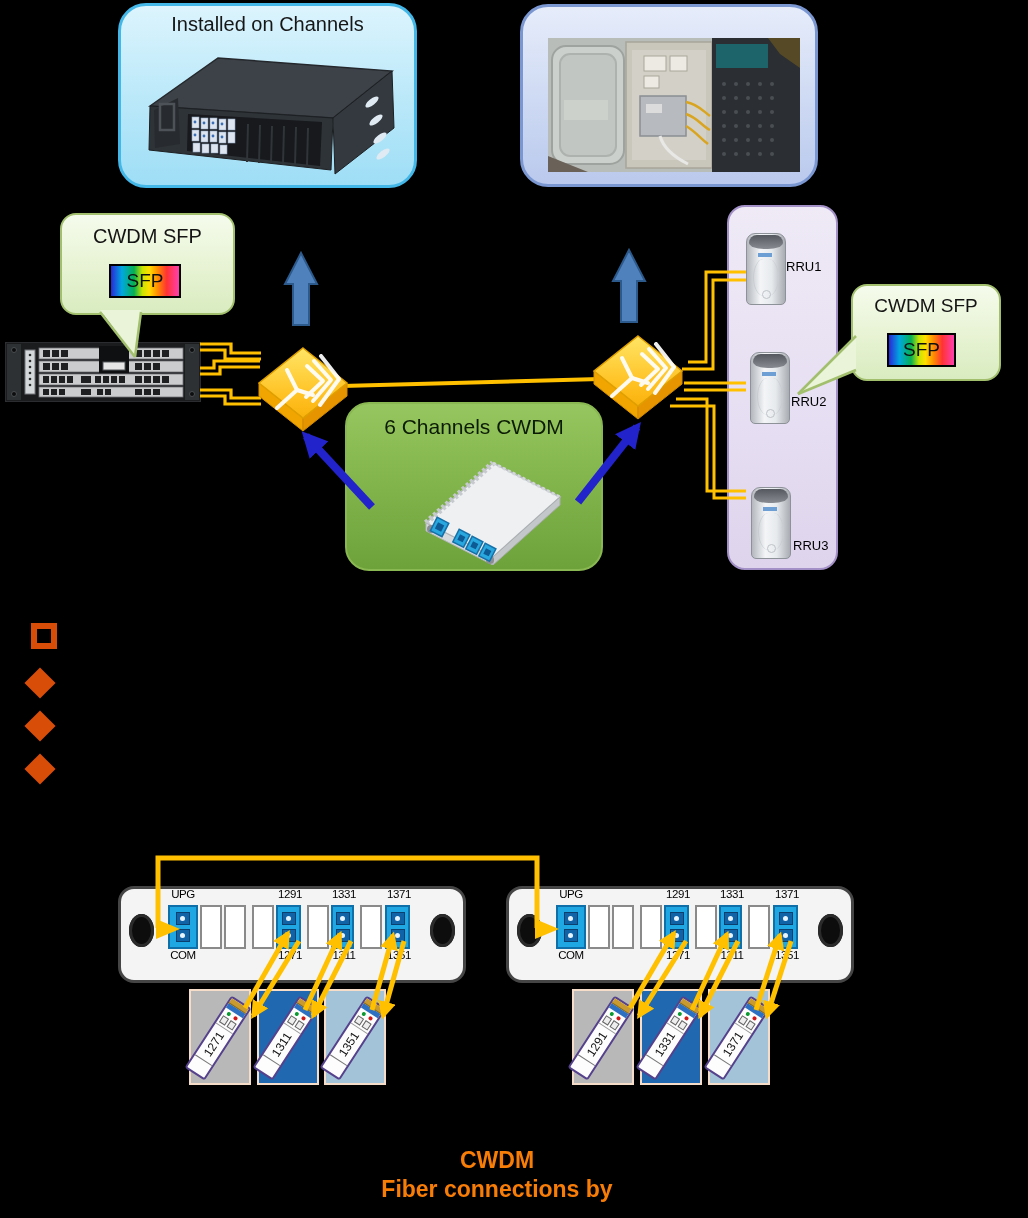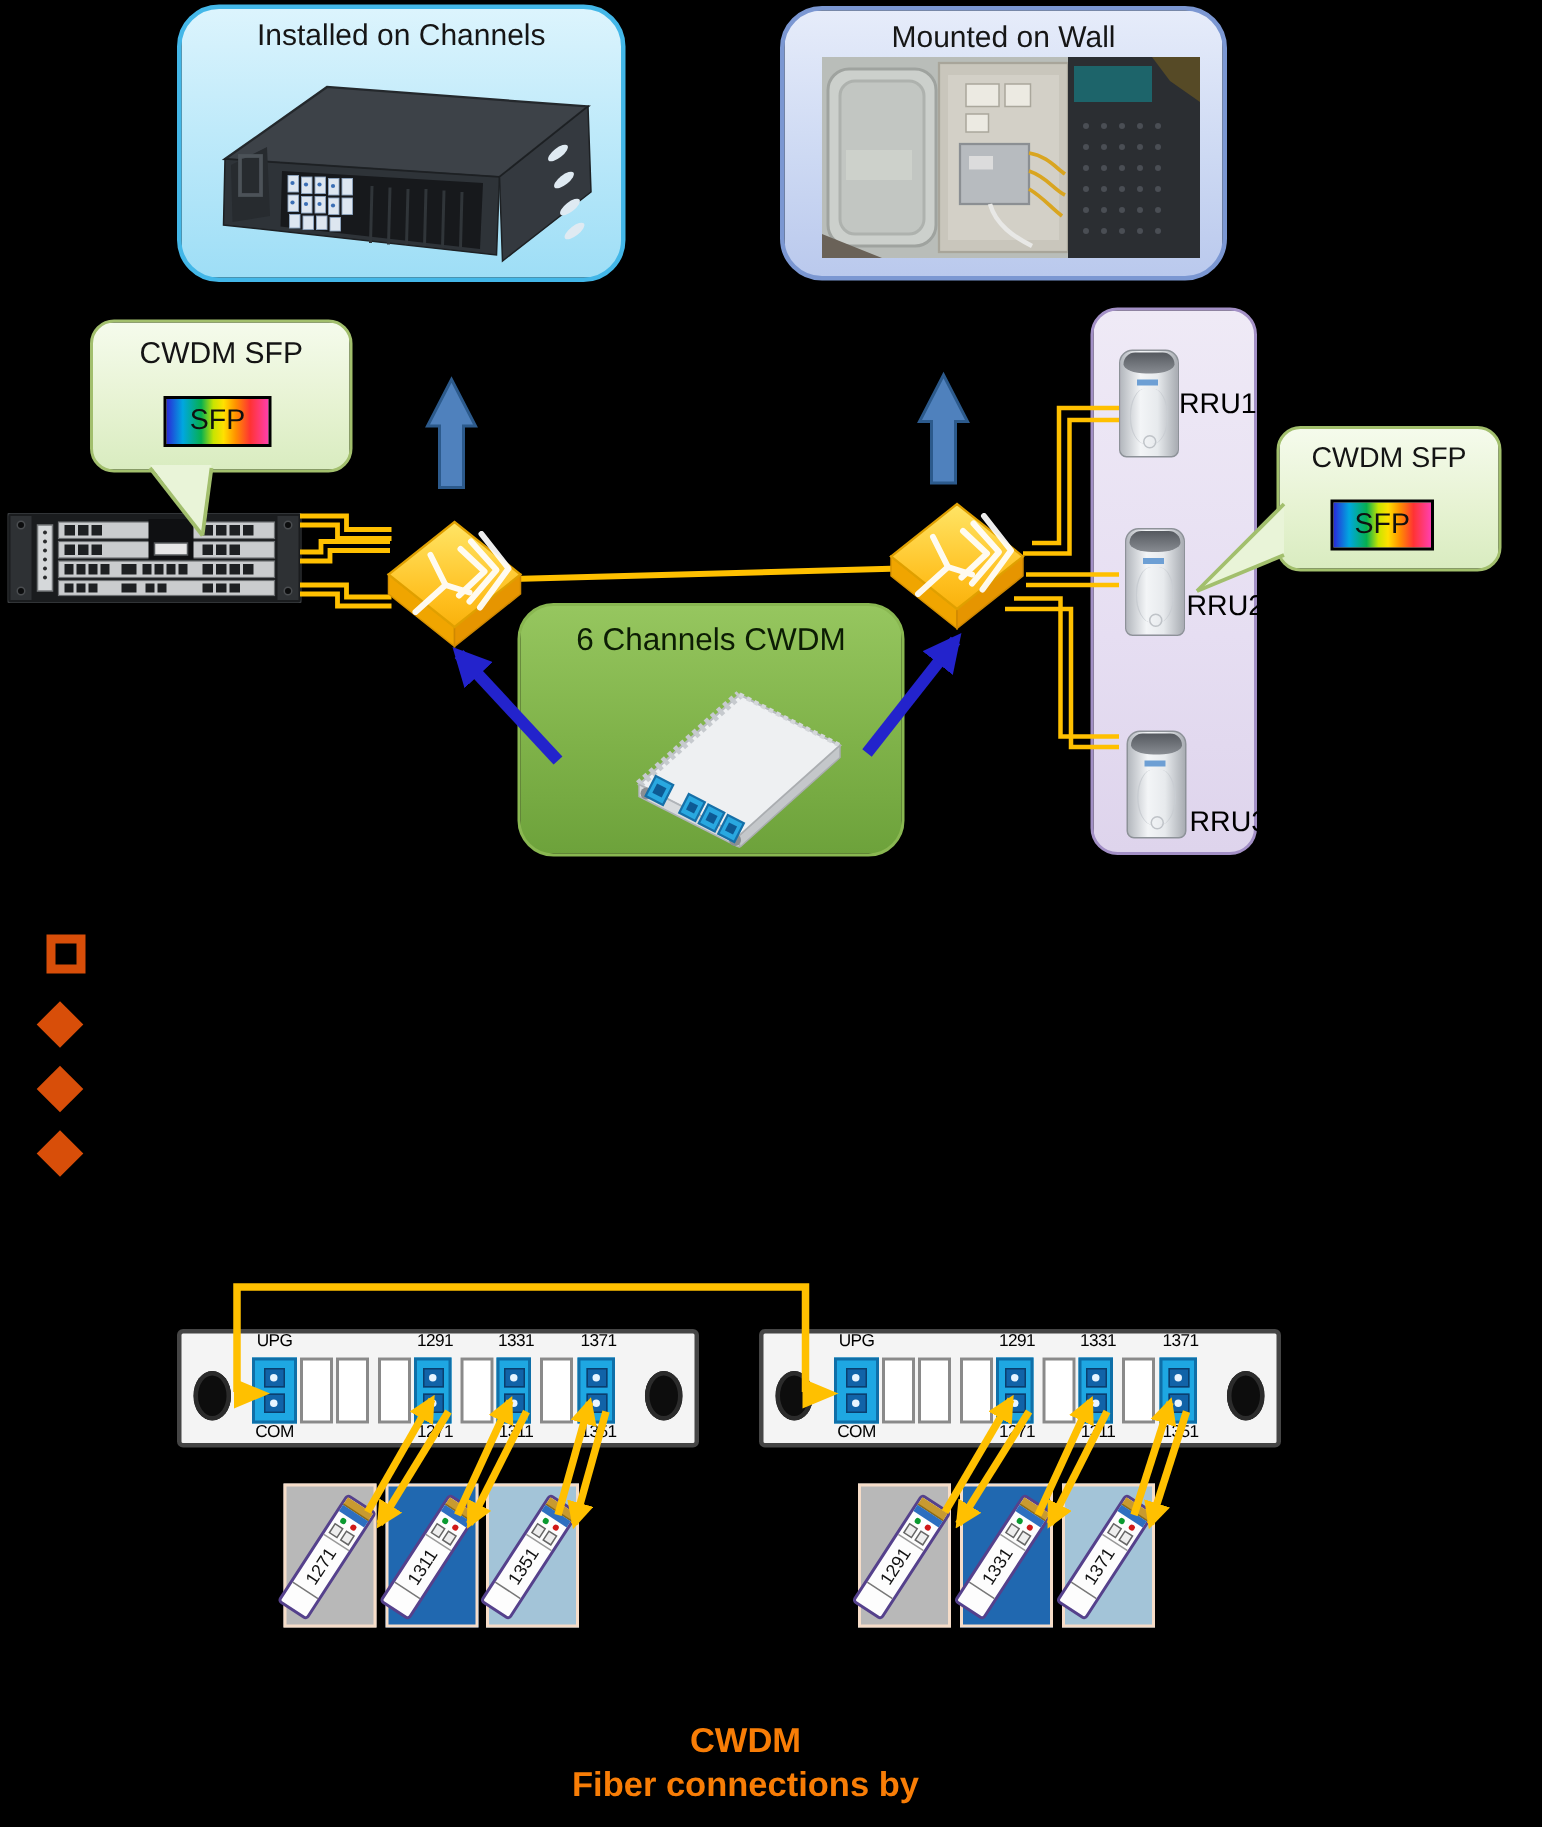--- a/index.html
+++ b/index.html
@@ -28,31 +28,31 @@
        box-sizing:border-box;background:linear-gradient(180deg,#efeaf6 0%,#e6def2 60%,#ded4ec 100%);}
   .rru{width:40px;height:72px;}
   .rru-body{position:absolute;inset:0;background:linear-gradient(90deg,#b4b8be 0%,#f3f5f7 35%,#e7eaed 65%,#a9adb3 100%);
        border:1px solid #8d9298;border-radius:9px 9px 5px 5px;}
   .rru-cap{position:absolute;left:3px;right:3px;top:2px;height:14px;border-radius:8px 8px 45% 45%;
        background:linear-gradient(180deg,#55595f,#888c92);}
   .rru-chip{position:absolute;left:12px;top:20px;width:14px;height:4px;background:#6d9fd4;}
   .rru-lines{position:absolute;left:7px;right:7px;top:26px;bottom:9px;border-left:1.5px solid #c9cdd2;
        border-right:1.5px solid #c9cdd2;border-radius:45%/55%;}
   .rru-dot{position:absolute;left:16px;bottom:6px;width:7px;height:7px;border:1.5px solid #bfc3c8;border-radius:50%;}
-  .rrulabel{font-size:19px;color:#000;}
+  .rrulabel{font-size:13px;color:#000;}
   
   .greenbox{left:345px;top:402px;width:258px;height:169px;border-radius:24px;box-sizing:border-box;
        border:2px solid #89b751;background:linear-gradient(180deg,#96c65f 0%,#7fb249 55%,#6da23b 100%);}
   .greenbox .title{text-align:center;font-size:21px;margin-top:11px;color:#0c1c04;}
   
   .bullet-square{left:31px;top:623px;width:14px;height:14px;border:6.5px solid #d84e09;}
   .bullet-diamond{width:22px;height:22px;background:#d84e09;transform:rotate(45deg);}
   
-  .panel{top:886px;width:348px;height:79px;background:#f4f4f4;border:3px solid #454545;
-       border-radius:4px;box-sizing:border-box;}
+  .panel{top:886px;width:348px;height:97px;background:#f4f4f4;border:3px solid #454545;
+       border-radius:16px;box-sizing:border-box;}
   .oval{position:absolute;top:25px;width:25px;height:33px;background:#0d0d0d;border-radius:50%;
        box-shadow:inset 0 0 0 3px #2b2b2b;}
   .slot{position:absolute;top:16px;width:22px;height:44px;background:#fff;border:2px solid #8a8a8a;box-sizing:border-box;}
   .pblue{position:absolute;top:16px;width:25px;height:44px;background:#1ea7e2;border:2px solid #0f6fa8;
        box-sizing:border-box;display:flex;flex-direction:column;justify-content:space-evenly;align-items:center;}
   .lc{width:14px;height:13px;background:#1163a8;border:1px solid #0a3f6e;position:relative;box-sizing:border-box;}
   .lc::after{content:"";position:absolute;width:5px;height:5px;border-radius:50%;background:#e8f4ff;left:3px;top:3px;}
   .plabel{position:absolute;font-size:11.5px;letter-spacing:-0.4px;color:#000;width:44px;text-align:center;}
   
   .sfpbox{top:989px;width:62px;height:96px;border:2px solid #f6ddc9;box-sizing:border-box;}
@@ -123,21 +123,20 @@
           <line x1="120" y1="81" x2="119" y2="119"></line>
         <line x1="132" y1="82" x2="131" y2="119"></line>
           <line x1="144" y1="82" x2="143" y2="120"></line>
         <line x1="156" y1="83" x2="155" y2="121"></line>
           <line x1="168" y1="84" x2="167" y2="121"></line>
       </g>
     </svg>
   </div>
 
   <div class="abs topbox wall">
-    <div class="title">Mounted on Wall</div>
     <svg class="abs" style="left:25px;top:31px" width="252" height="134" viewBox="0 0 252 134">
       <rect x="0" y="0" width="252" height="134" fill="#9a9e9a"></rect>
       <rect x="0" y="0" width="164" height="134" fill="#b9bdb9"></rect>
       <rect x="4" y="8" width="72" height="118" rx="14" fill="#ccd0cc" stroke="#9fa39f" stroke-width="2"></rect>
       <rect x="12" y="16" width="56" height="102" rx="10" fill="#c2c6c2" stroke="#aeb2ae" stroke-width="2"></rect>
       <rect x="16" y="62" width="44" height="20" fill="#cfd3cd" opacity="0.8"></rect>
       <rect x="78" y="4" width="86" height="126" fill="#c9c6bc" stroke="#a8a59a" stroke-width="1.5"></rect>
       <rect x="84" y="12" width="74" height="110" fill="#d3d0c7"></rect>
       <rect x="96" y="18" width="22" height="15" fill="#eceae2" stroke="#aaa79c"></rect>
       <rect x="122" y="18" width="17" height="15" fill="#eceae2" stroke="#aaa79c"></rect>

